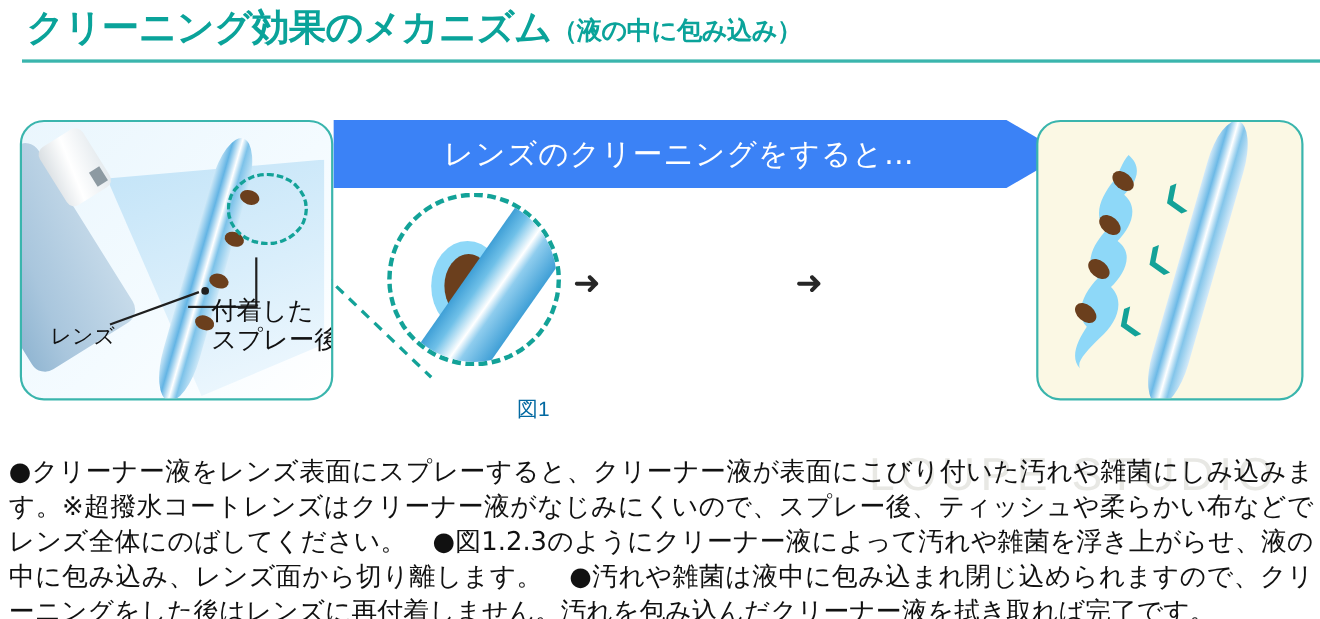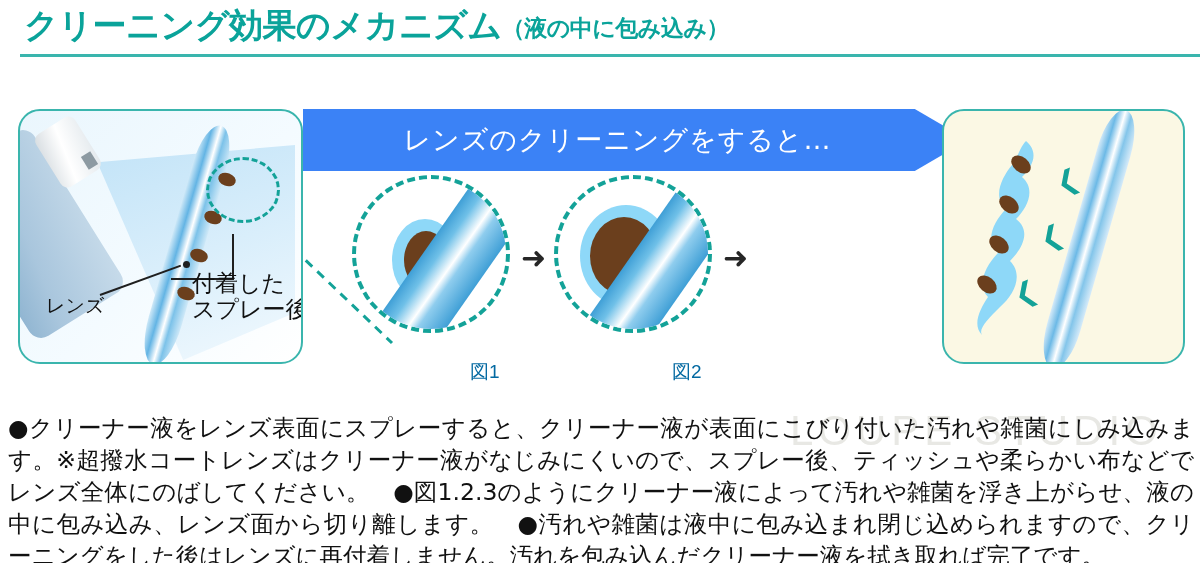--- a/index.html
+++ b/index.html
@@ -241,28 +241,20 @@
   <div class="step" style="left:352px;">
     <div class="step-circle">
       <div class="liq" style="left:36px;top:40px;width:66px;height:82px;"></div>
       <div class="dirt" style="left:48px;top:52px;width:44px;height:58px;"></div>
       <div class="lens-bar" style="left:72px;top:-38px;"></div>
     </div>
     <div class="step-label">図1</div>
   </div>
   <div class="step-arrow" style="left:521px;">➜</div>
 
-  <div class="step" style="left:554px;">
-    <div class="step-circle">
-      <div class="liq" style="left:22px;top:26px;width:92px;height:102px;"></div>
-      <div class="dirt" style="left:32px;top:38px;width:68px;height:78px;"></div>
-      <div class="lens-bar" style="left:80px;top:-38px;"></div>
-    </div>
-    <div class="step-label">図2</div>
-  </div>
   <div class="step-arrow" style="left:723px;">➜</div>
 
 
   <div id="watermark">LOUPE STUDIO</div>
 
   <div id="right-panel">
     <div id="right-lens"></div>
 
     <svg id="blob" viewBox="0 0 86 200">
       <path d="M52 4 C66 16 58 30 48 40 C62 52 54 70 42 82

